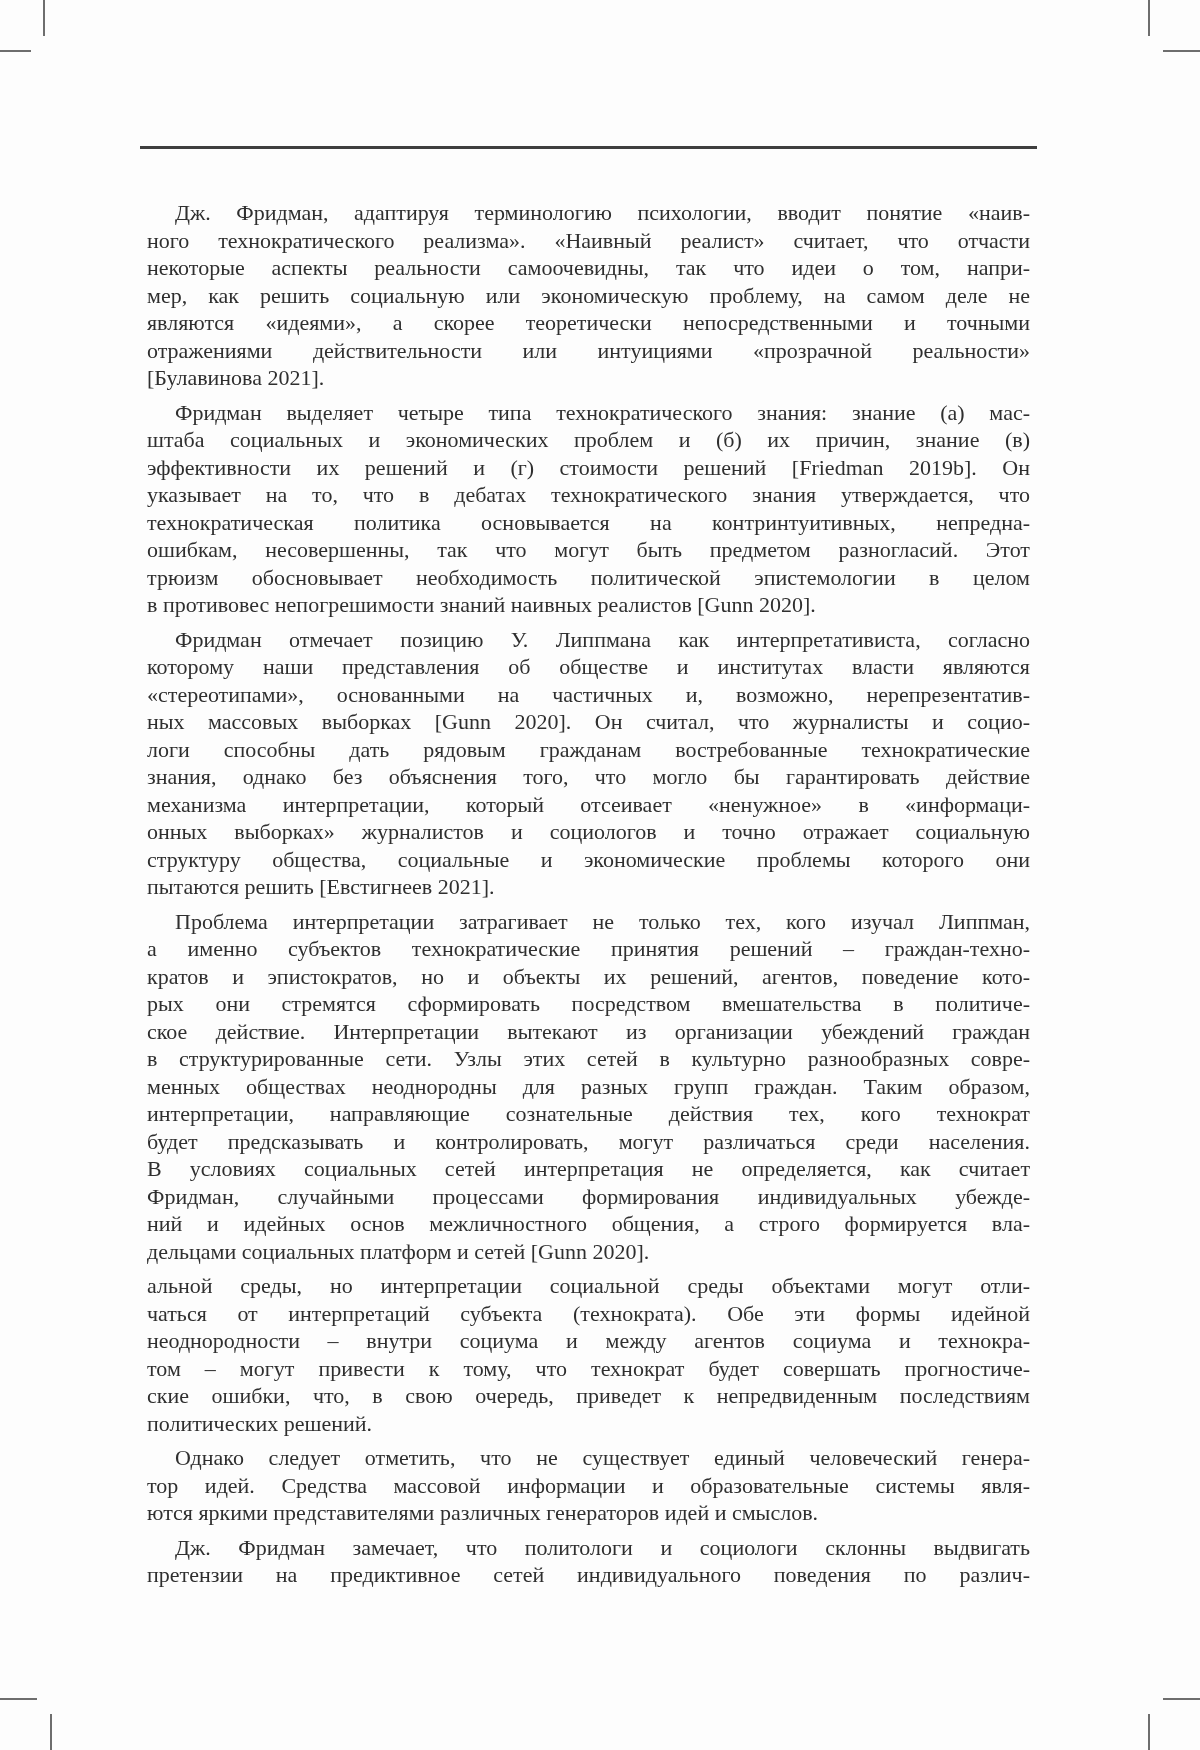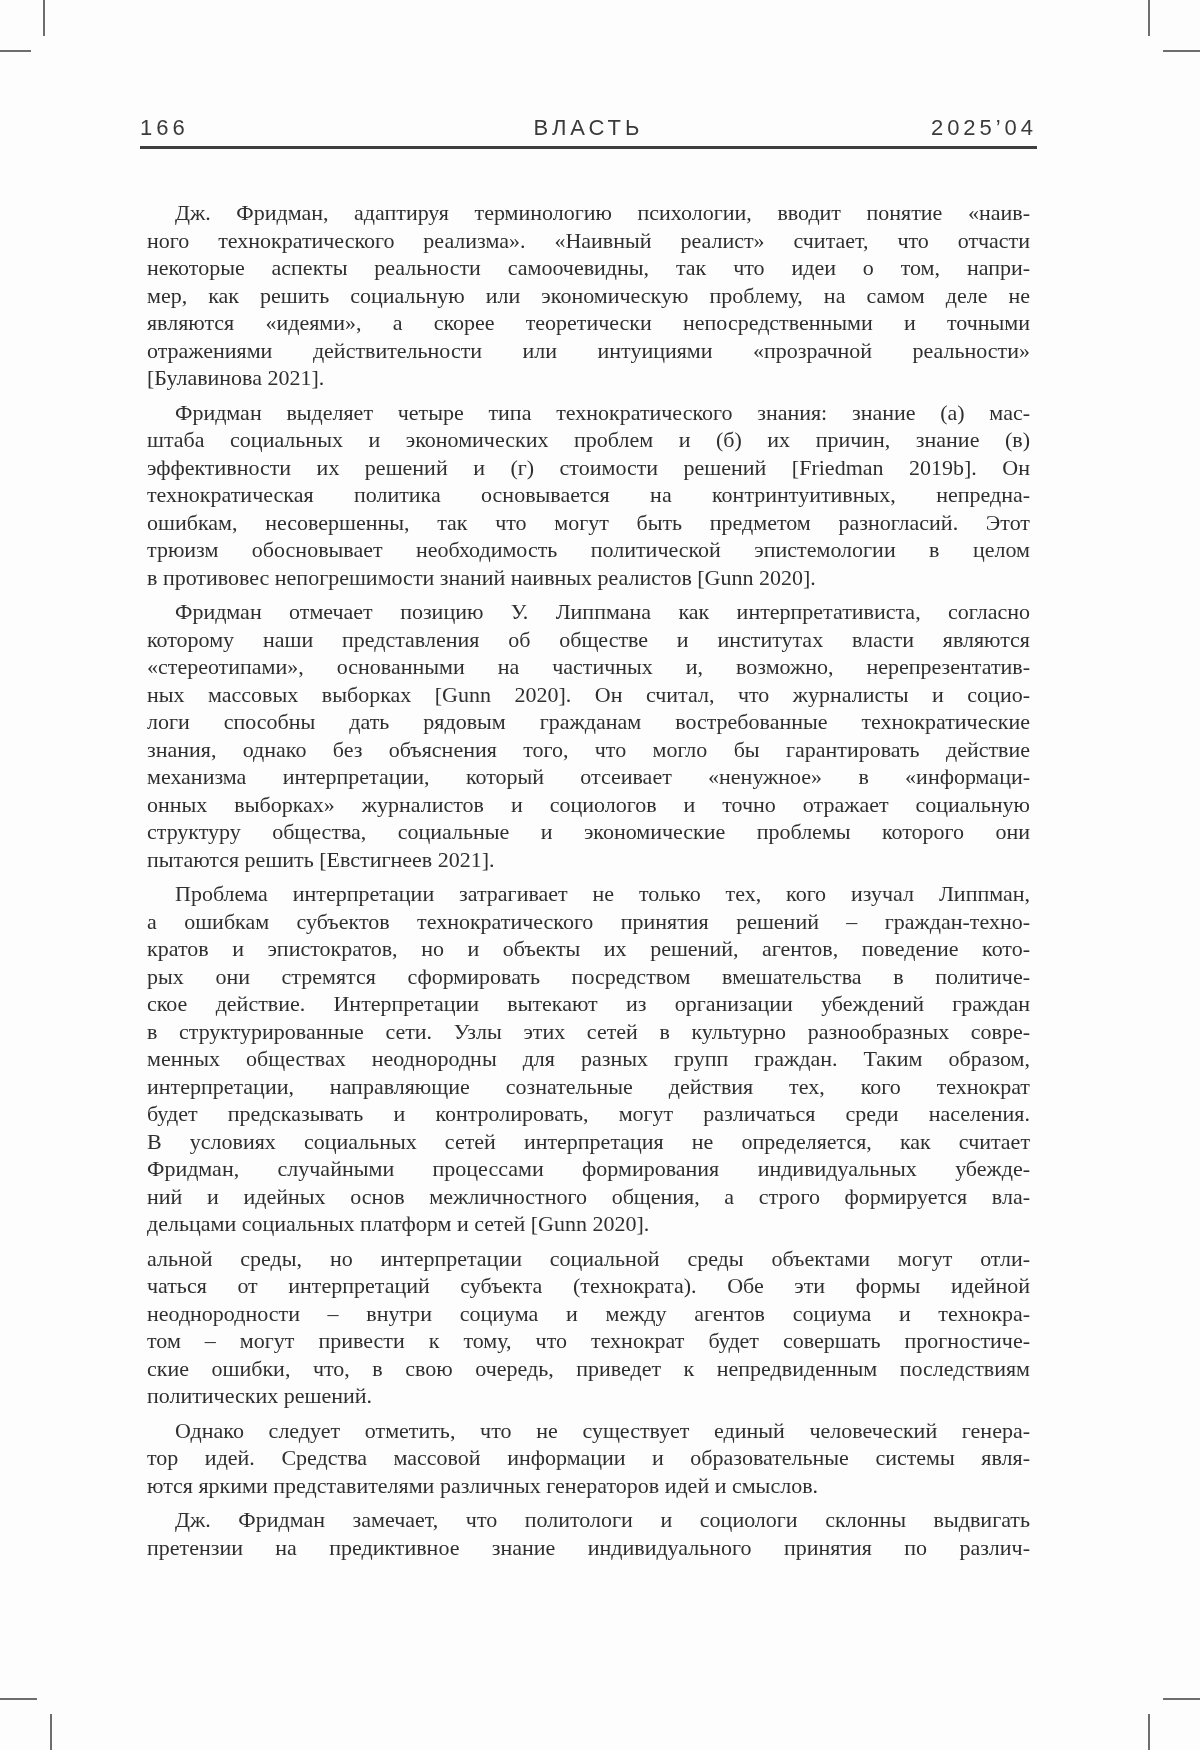--- a/index.html
+++ b/index.html
@@ -73,61 +73,57 @@
 
   <span class="crop v tl-v"></span>
   <span class="crop h tl-h"></span>
   <span class="crop v tr-v"></span>
   <span class="crop h tr-h"></span>
   <span class="crop v bl-v"></span>
   <span class="crop h bl-h"></span>
   <span class="crop v br-v"></span>
   <span class="crop h br-h"></span>
 
-  <div class="running-head">
-    <span class="left">166</span>
-    <span class="center">ВЛАСТЬ</span>
-    <span class="right">2025’04</span>
-  </div>
   <div class="head-rule"></div>
 
   <main class="article">
       <div class="para">
         <div class="line first">Дж. Фридман, адаптируя терминологию психологии, вводит понятие «наив-</div>
         <div class="line">ного технократического реализма». «Наивный реалист» считает, что отчасти</div>
         <div class="line">некоторые аспекты реальности самоочевидны, так что идеи о том, напри-</div>
         <div class="line">мер, как решить социальную или экономическую проблему, на самом деле не</div>
         <div class="line">являются «идеями», а скорее теоретически непосредственными и точными</div>
         <div class="line">отражениями действительности или интуициями «прозрачной реальности»</div>
         <div class="line last">[Булавинова 2021].</div>
       </div>
       <div class="para">
         <div class="line first">Фридман выделяет четыре типа технократического знания: знание (а) мас-</div>
         <div class="line">штаба социальных и экономических проблем и (б) их причин, знание (в)</div>
         <div class="line">эффективности их решений и (г) стоимости решений [Friedman 2019b]. Он</div>
+        <div class="line">указывает на то, что в дебатах технократического знания утверждается, что</div>
         <div class="line">технократическая политика основывается на контринтуитивных, непредна-</div>
         <div class="line">ошибкам, несовершенны, так что могут быть предметом разногласий. Этот</div>
         <div class="line">трюизм обосновывает необходимость политической эпистемологии в целом</div>
         <div class="line last">в противовес непогрешимости знаний наивных реалистов [Gunn 2020].</div>
       </div>
       <div class="para">
         <div class="line first">Фридман отмечает позицию У. Липпмана как интерпретативиста, согласно</div>
         <div class="line">которому наши представления об обществе и институтах власти являются</div>
         <div class="line">«стереотипами», основанными на частичных и, возможно, нерепрезентатив-</div>
         <div class="line">ных массовых выборках [Gunn 2020]. Он считал, что журналисты и социо-</div>
         <div class="line">логи способны дать рядовым гражданам востребованные технократические</div>
         <div class="line">знания, однако без объяснения того, что могло бы гарантировать действие</div>
         <div class="line">механизма интерпретации, который отсеивает «ненужное» в «информаци-</div>
         <div class="line">онных выборках» журналистов и социологов и точно отражает социальную</div>
         <div class="line">структуру общества, социальные и экономические проблемы которого они</div>
         <div class="line last">пытаются решить [Евстигнеев 2021].</div>
       </div>
       <div class="para">
         <div class="line first">Проблема интерпретации затрагивает не только тех, кого изучал Липпман,</div>
-        <div class="line">а ошибкам субъектов технократического принятия решений – граждан-техно-</div>
+        <div class="line">а именно субъектов технократические принятия решений – граждан-техно-</div>
         <div class="line">кратов и эпистократов, но и объекты их решений, агентов, поведение кото-</div>
         <div class="line">рых они стремятся сформировать посредством вмешательства в политиче-</div>
         <div class="line">ское действие. Интерпретации вытекают из организации убеждений граждан</div>
         <div class="line">в структурированные сети. Узлы этих сетей в культурно разнообразных совре-</div>
         <div class="line">менных обществах неоднородны для разных групп граждан. Таким образом,</div>
         <div class="line">интерпретации, направляющие сознательные действия тех, кого технократ</div>
         <div class="line">будет предсказывать и контролировать, могут различаться среди населения.</div>
         <div class="line">В условиях социальных сетей интерпретация не определяется, как считает</div>
         <div class="line">Фридман, случайными процессами формирования индивидуальных убежде-</div>
         <div class="line">ний и идейных основ межличностного общения, а строго формируется вла-</div>
@@ -141,17 +137,17 @@
         <div class="line">ские ошибки, что, в свою очередь, приведет к непредвиденным последствиям</div>
         <div class="line last">политических решений.</div>
       </div>
       <div class="para">
         <div class="line first">Однако следует отметить, что не существует единый человеческий генера-</div>
         <div class="line">тор идей. Средства массовой информации и образовательные системы явля-</div>
         <div class="line last">ются яркими представителями различных генераторов идей и смыслов.</div>
       </div>
       <div class="para">
         <div class="line first">Дж. Фридман замечает, что политологи и социологи склонны выдвигать</div>
-        <div class="line">претензии на предиктивное знание индивидуального принятия по различ-</div>
+        <div class="line">претензии на предиктивное сетей индивидуального поведения по различ-</div>
       </div>
     </main>
 
 </div>
 
 </body></html>

